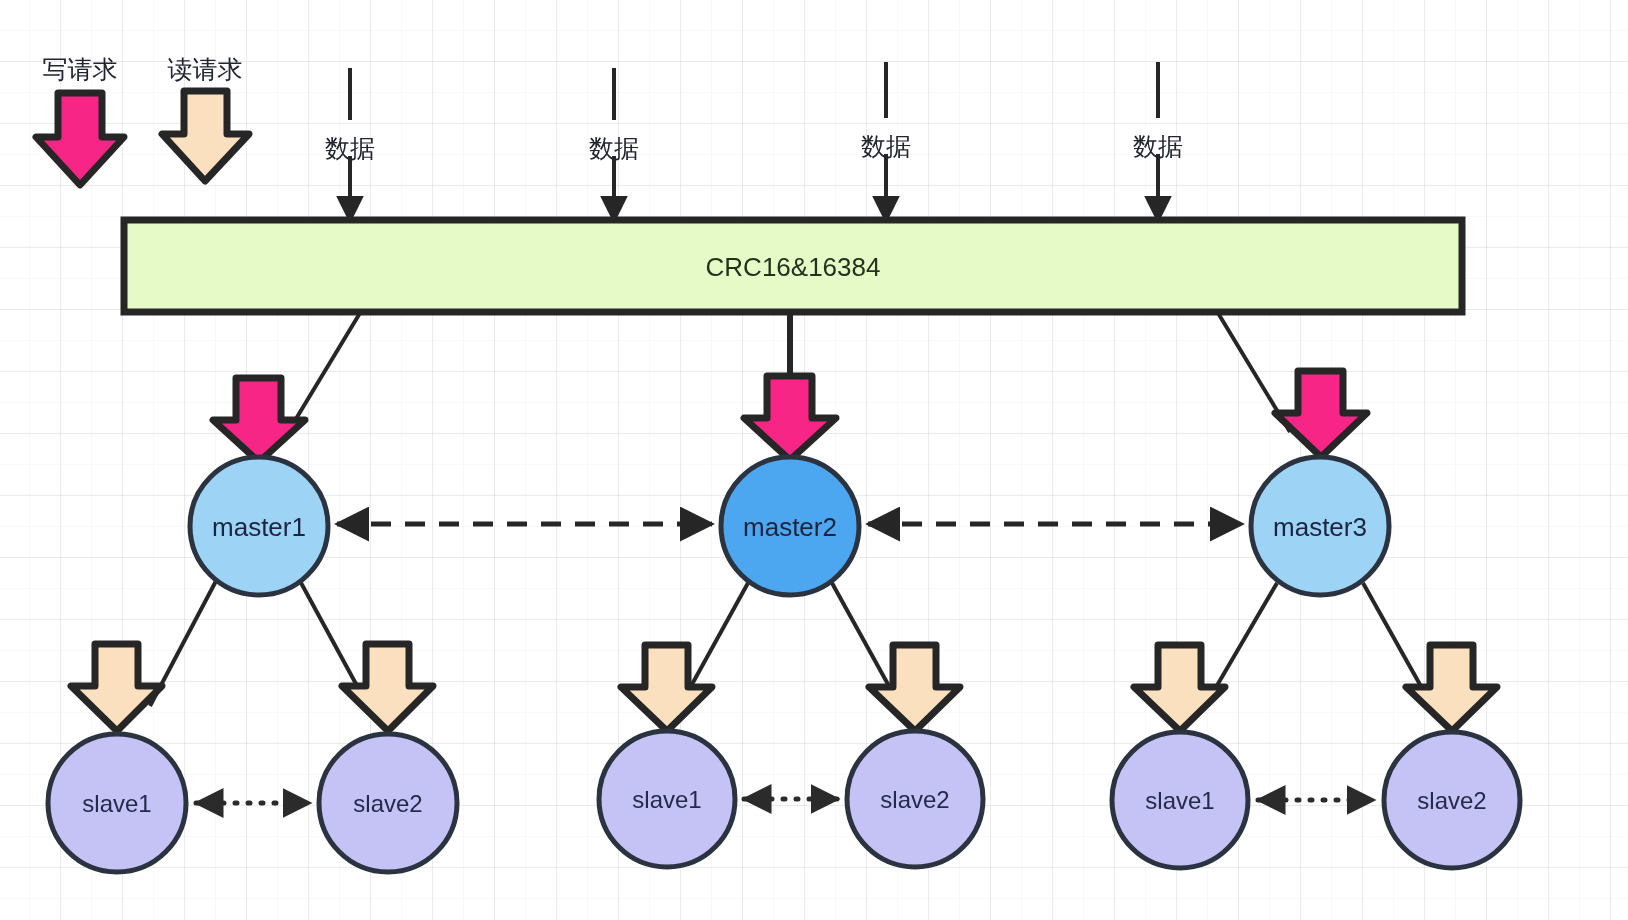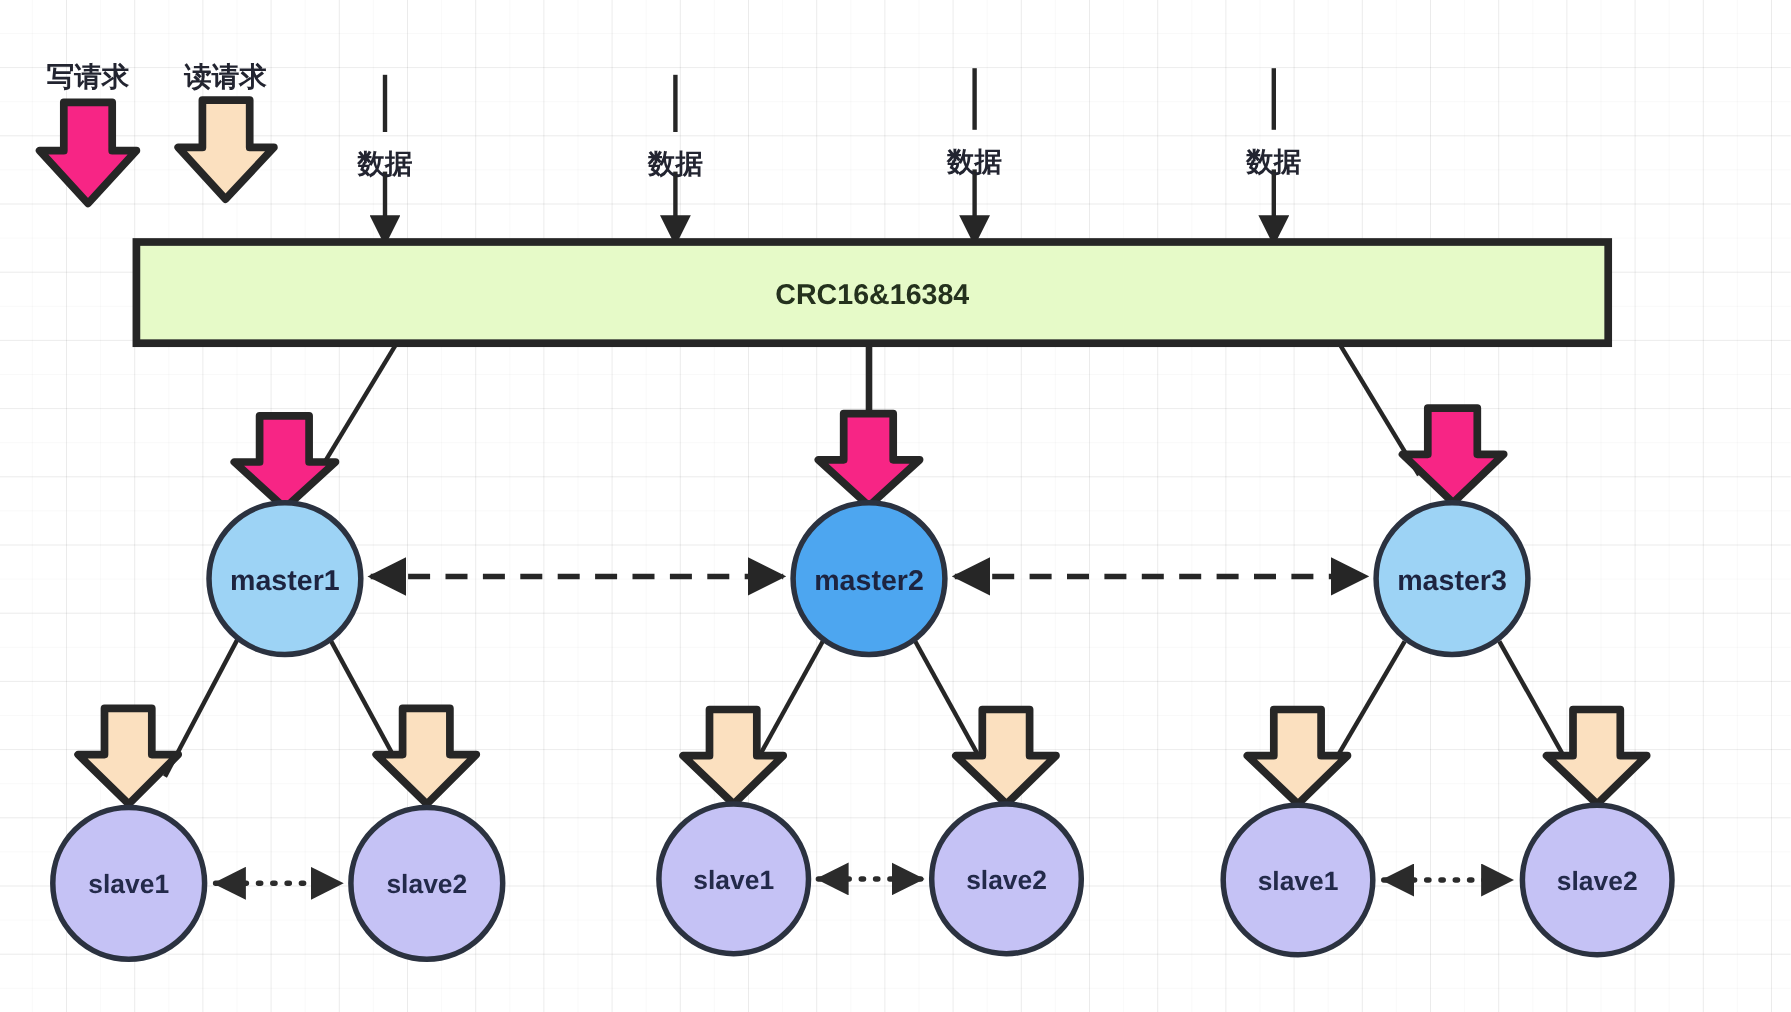--- a/index.html
+++ b/index.html
@@ -20,21 +20,20 @@
       linear-gradient(to right, rgba(0,0,0,0.055) 1px, transparent 1px),
       linear-gradient(to bottom, rgba(0,0,0,0.055) 1px, transparent 1px),
       linear-gradient(to right, rgba(0,0,0,0.022) 1px, transparent 1px),
       linear-gradient(to bottom, rgba(0,0,0,0.022) 1px, transparent 1px);
     background-size:
       62px 62px,
       62px 62px,
       31px 31px,
       31px 31px;
     background-position: -2px -1px, -2px -1px, -2px -1px, -2px -1px;
-    font-weight: bold;
   }
   #diagram {
     position: absolute;
     top: 0;
     left: 0;
     width: 1628px;
     height: 920px;
   }
   .diag-text {
     font-family: "Liberation Sans", "DejaVu Sans", sans-serif;

